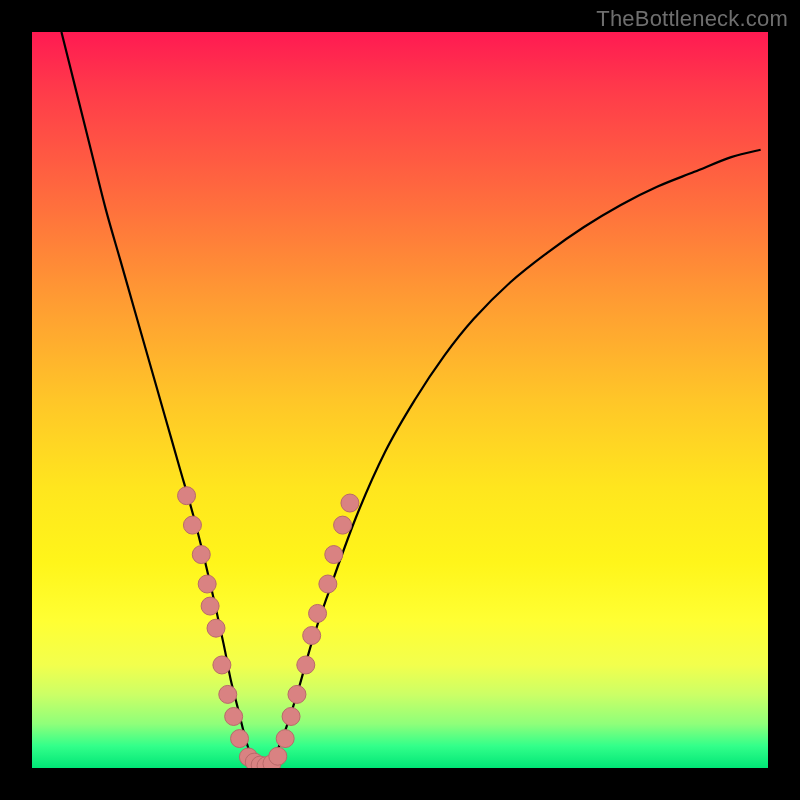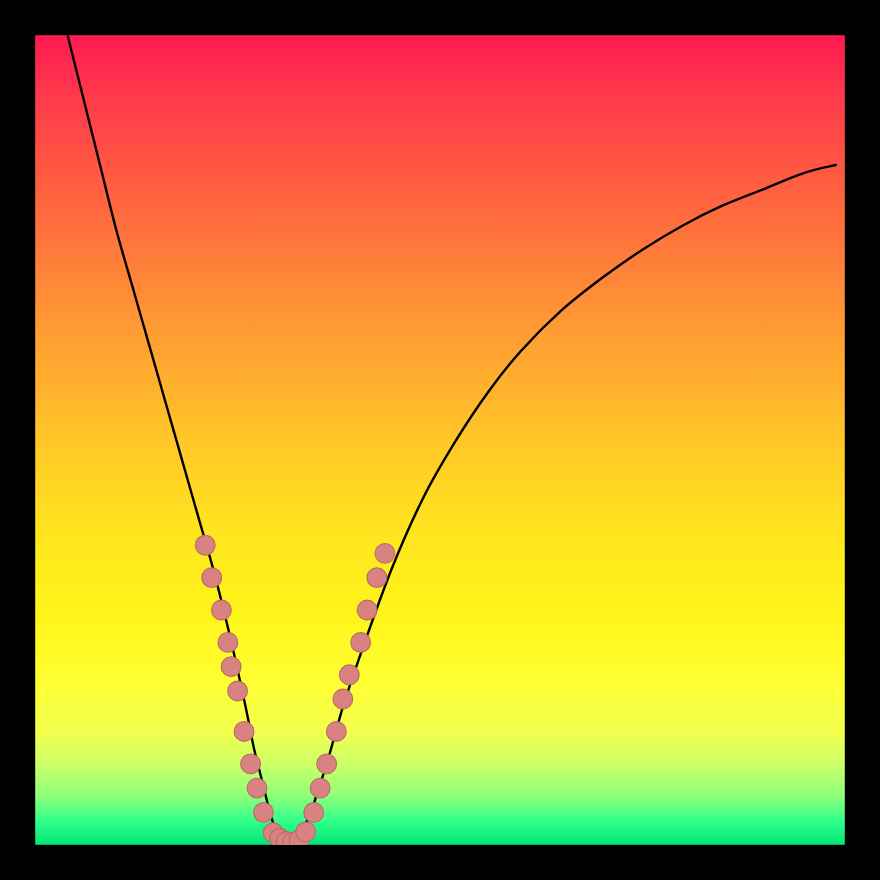--- a/index.html
+++ b/index.html
@@ -56,20 +56,21 @@
     left: 0;
     top: 0;
     width: 736px;
     height: 736px;
   }
 </style>
 </head>
 <body>
 
 <div class="frame">
+  <div class="watermark">TheBottleneck.com</div>
   <div class="plot">
     <svg class="curve" viewBox="0 0 736 736" preserveAspectRatio="none">
       <path id="curve-path" fill="none" stroke="#000000" stroke-width="2.2" d="M 29.44 0.00 C 31.89 9.81, 39.25 39.25, 44.16 58.88 C 49.07 78.51, 53.97 98.13, 58.88 117.76 C 63.79 137.39, 68.69 158.24, 73.60 176.64 C 78.51 195.04, 83.41 210.99, 88.32 228.16 C 93.23 245.33, 98.13 262.51, 103.04 279.68 C 107.95 296.85, 112.85 314.03, 117.76 331.20 C 122.67 348.37, 127.57 365.55, 132.48 382.72 C 137.39 399.89, 142.29 417.07, 147.20 434.24 C 152.11 451.41, 157.01 467.36, 161.92 485.76 C 166.83 504.16, 171.73 523.79, 176.64 544.64 C 181.55 565.49, 187.68 593.71, 191.36 610.88 C 195.04 628.05, 196.27 636.64, 198.72 647.68 C 201.17 658.72, 203.63 667.31, 206.08 677.12 C 208.53 686.93, 210.99 697.97, 213.44 706.56 C 215.89 715.15, 218.35 723.73, 220.80 728.64 C 223.25 733.55, 225.71 734.77, 228.16 736.00 C 230.61 737.23, 231.84 740.91, 235.52 736.00 C 239.20 731.09, 245.33 718.83, 250.24 706.56 C 255.15 694.29, 260.05 678.35, 264.96 662.40 C 269.87 646.45, 274.77 626.83, 279.68 610.88 C 284.59 594.93, 287.04 587.57, 294.40 566.72 C 301.76 545.87, 314.03 510.29, 323.84 485.76 C 333.65 461.23, 343.47 439.15, 353.28 419.52 C 363.09 399.89, 372.91 383.95, 382.72 368.00 C 392.53 352.05, 402.35 337.33, 412.16 323.84 C 421.97 310.35, 430.56 299.31, 441.60 287.04 C 452.64 274.77, 466.13 261.28, 478.40 250.24 C 490.67 239.20, 502.93 230.00, 515.20 220.80 C 527.47 211.60, 539.73 203.01, 552.00 195.04 C 564.27 187.07, 576.53 179.71, 588.80 172.96 C 601.07 166.21, 613.33 160.08, 625.60 154.56 C 637.87 149.04, 650.13 144.75, 662.40 139.84 C 674.67 134.93, 688.16 128.80, 699.20 125.12 C 710.24 121.44, 723.73 118.99, 728.64 117.76"></path>
       <g id="markers">
           <circle cx="154.56" cy="463.68" r="9" fill="#d98282" stroke="#b86a6a" stroke-width="1"></circle>
           <circle cx="160.45" cy="493.12" r="9" fill="#d98282" stroke="#b86a6a" stroke-width="1"></circle>
           <circle cx="169.28" cy="522.56" r="9" fill="#d98282" stroke="#b86a6a" stroke-width="1"></circle>
           <circle cx="175.17" cy="552.00" r="9" fill="#d98282" stroke="#b86a6a" stroke-width="1"></circle>
           <circle cx="178.11" cy="574.08" r="9" fill="#d98282" stroke="#b86a6a" stroke-width="1"></circle>
           <circle cx="184.00" cy="596.16" r="9" fill="#d98282" stroke="#b86a6a" stroke-width="1"></circle>

